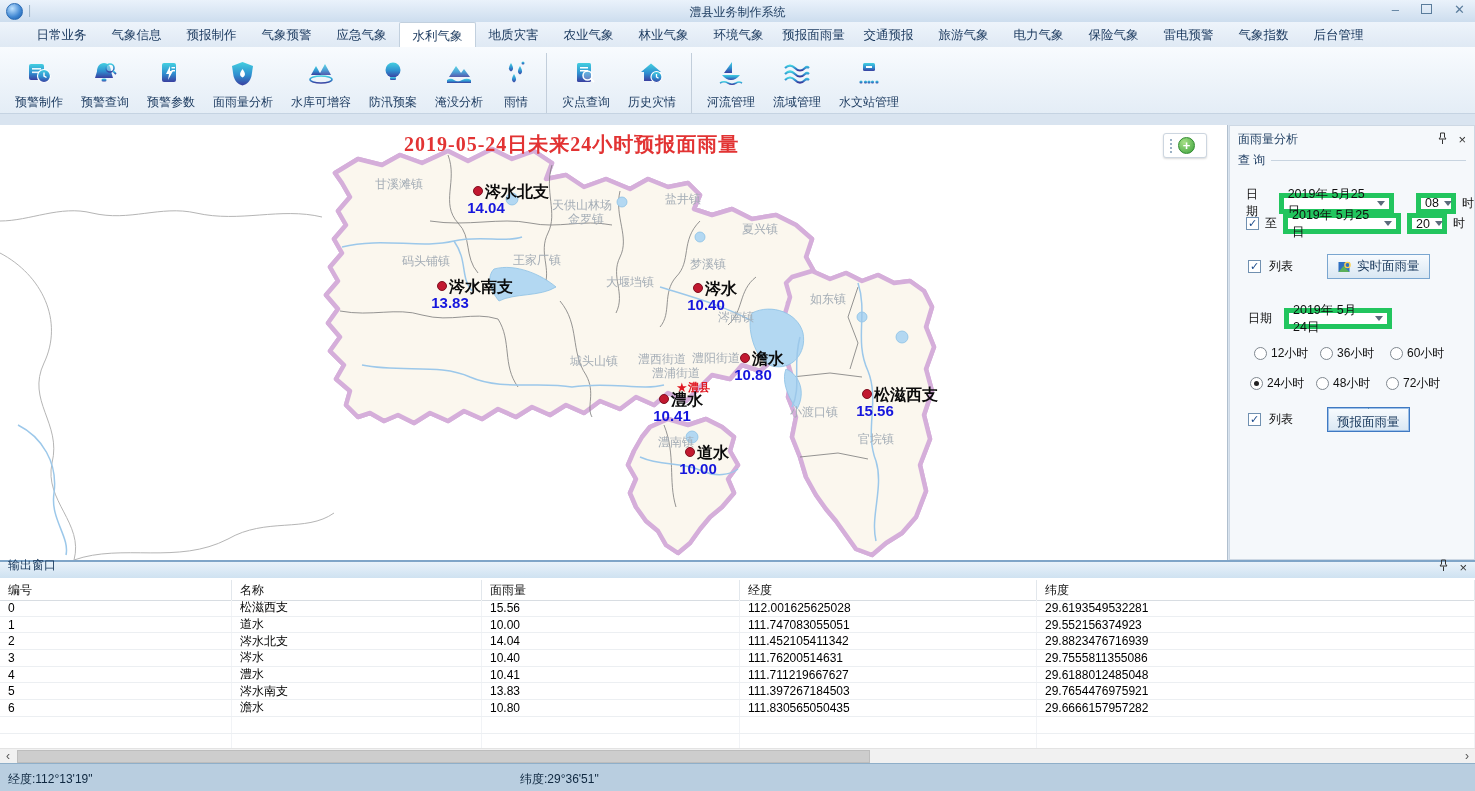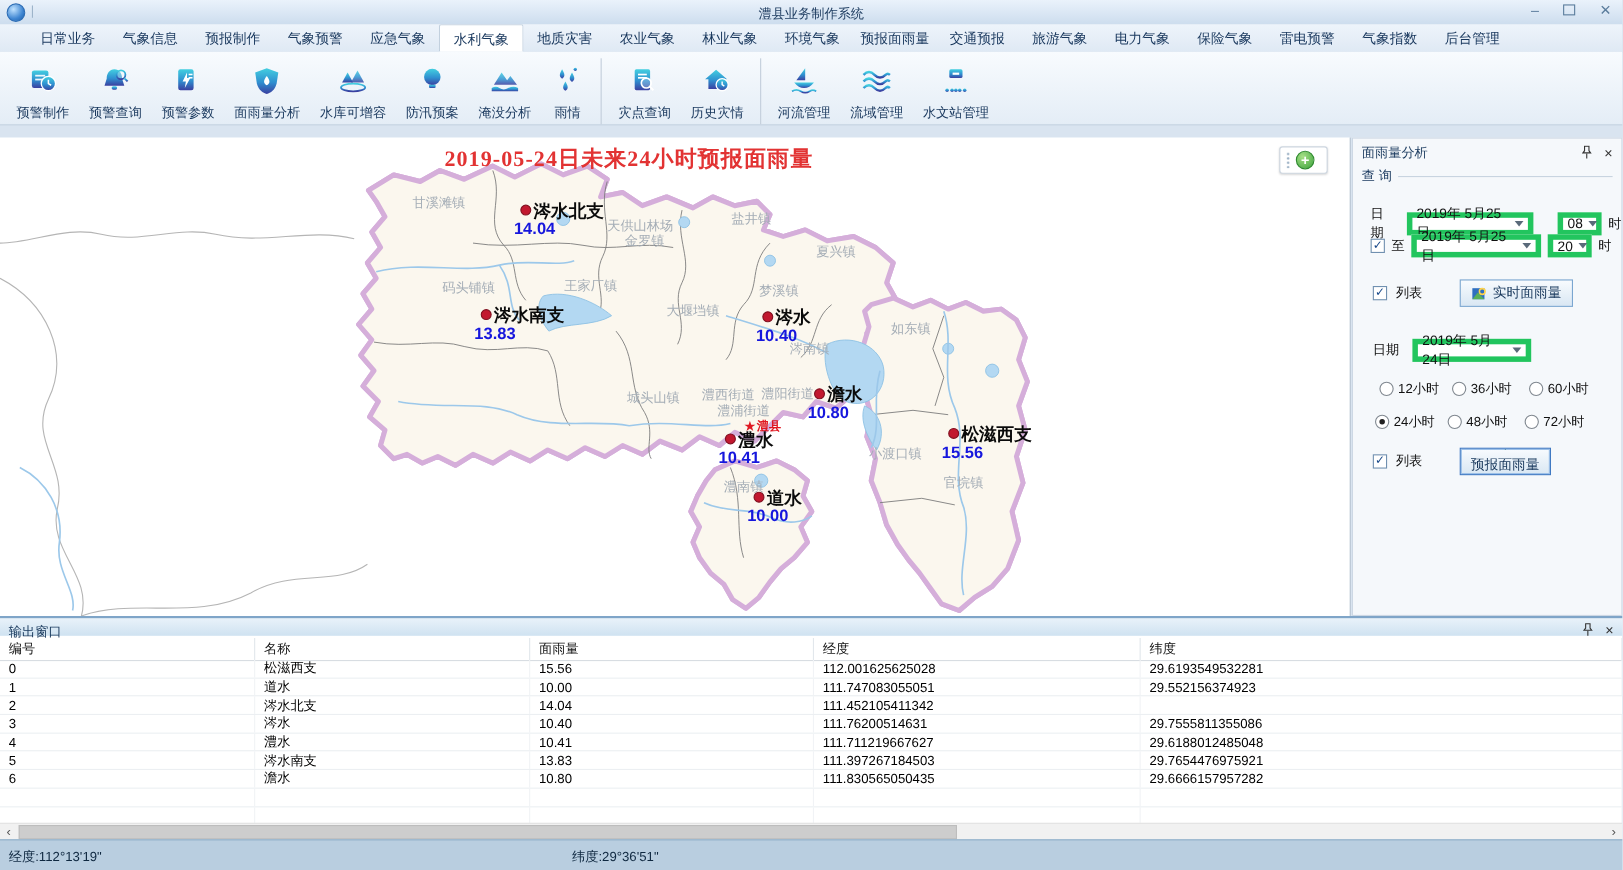--- a/index.html
+++ b/index.html
@@ -81,21 +81,21 @@
   .radio.sel::after{content:"";position:absolute;left:3px;top:3px;right:3px;bottom:3px;background:#222;border-radius:50%;}
   .radio-item{display:inline-flex;align-items:center;gap:4px;color:#111;}
   .pbtn{height:23px;display:inline-flex;align-items:center;gap:5px;padding:0 9px;cursor:pointer;
     background:linear-gradient(#f8fbfe,#d9e7f3);border:1px solid #7aa6d0;font-size:12.5px;color:#16365a;}
   .pbtn.focus{border-color:#3f79c2;box-shadow:inset 0 0 0 1px #9cc0e8;}
   .lblx{color:#111;}
   
   .output{position:absolute;top:560px;left:0;right:0;height:203px;background:#fff;}
   .out-header{position:absolute;top:0;left:0;right:0;height:18px;
     background:linear-gradient(#e9f2fa,#cfe2f1);border-top:2px solid #7fa5c8;
-    display:flex;align-items:flex-start;padding:4px 8px;color:#16365a;box-sizing:border-box;}
+    display:flex;align-items:flex-end;padding:4px 8px;color:#16365a;box-sizing:border-box;}
   .out-header .sp{flex:1;}
   .thead{position:absolute;top:20px;left:0;right:0;height:20px;display:grid;
     grid-template-columns:232px 250px 258px 297px 1fr;border-bottom:1px solid #d8dde2;color:#111;}
   .thead span{display:flex;align-items:center;padding-left:8px;border-right:1px solid #e2e7ec;}
   .tbody{position:absolute;top:40px;left:0;right:0;}
   .trow{display:grid;grid-template-columns:232px 250px 258px 297px 1fr;height:15.7px;
     border-bottom:1px solid #eceff2;color:#000;}
   .trow span{display:flex;align-items:center;padding-left:8px;border-right:1px solid #f1f3f6;overflow:hidden;white-space:nowrap;}
   .hscroll{position:absolute;left:0;right:0;top:188px;height:15px;background:#f1f1f1;border-top:1px solid #e3e3e3;}
   .hs-arrow{position:absolute;top:0;width:16px;height:15px;color:#555;text-align:center;line-height:14px;font-size:12px;cursor:pointer;}
@@ -516,20 +516,21 @@
         <span>道水</span>
         <span>10.00</span>
         <span>111.747083055051</span>
         <span>29.552156374923</span>
       </div>
       <div class="trow">
         <span>2</span>
         <span>涔水北支</span>
         <span>14.04</span>
         <span>111.452105411342</span>
+        <span>29.8823476716939</span>
       </div>
       <div class="trow">
         <span>3</span>
         <span>涔水</span>
         <span>10.40</span>
         <span>111.76200514631</span>
         <span>29.7555811355086</span>
       </div>
       <div class="trow">
         <span>4</span>

